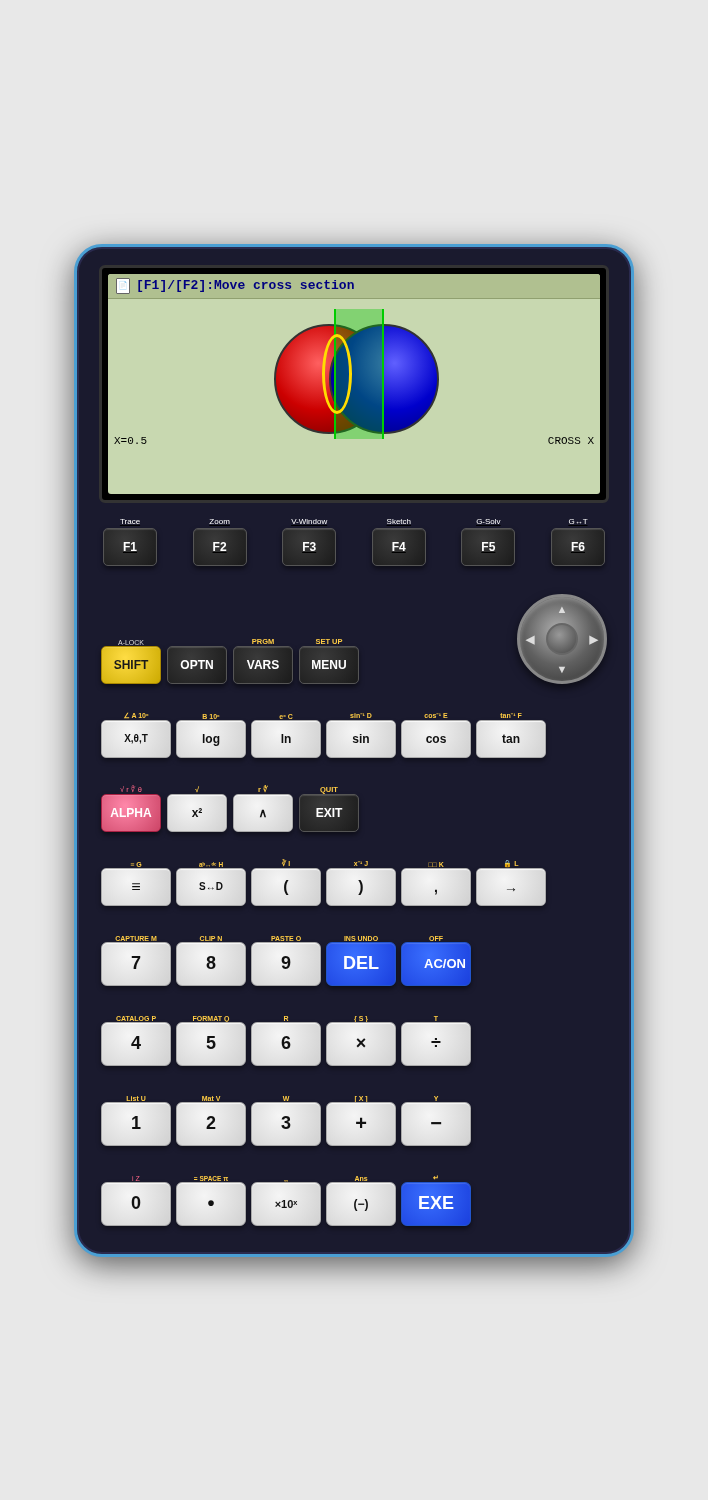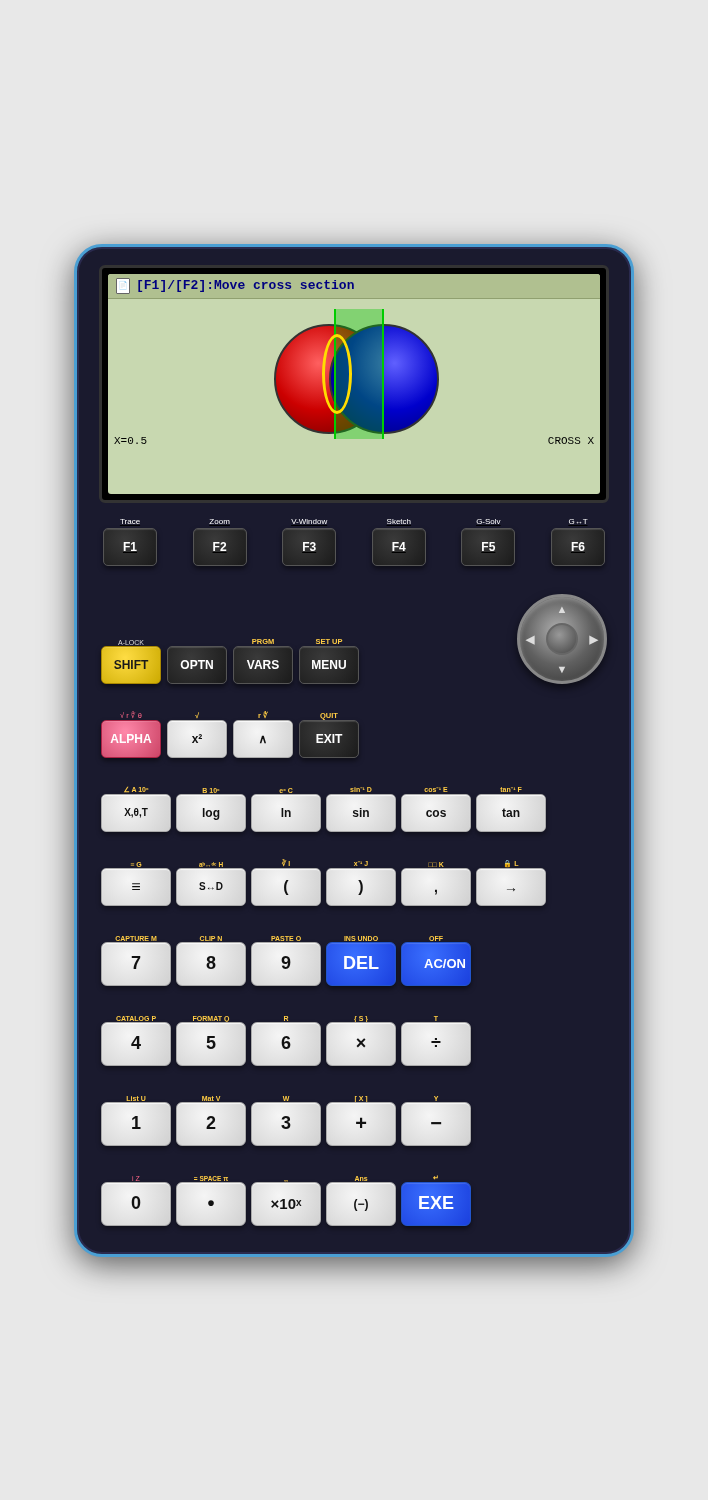--- a/index.html
+++ b/index.html
@@ -396,20 +396,47 @@
 
       <div class="nav-wheel" style="margin-left:auto;">
         <span class="nav-arrow nav-up">▲</span>
         <span class="nav-arrow nav-down">▼</span>
         <span class="nav-arrow nav-left">◀</span>
         <span class="nav-arrow nav-right">▶</span>
         <div class="nav-center"></div>
       </div>
     </div>
 
+    <div class="key-row row-with-above" style="gap:5px;">
+      <div class="kc">
+        <div class="above col-yellow" style="font-size:7px;">∠  A  10ˣ</div>
+        <div class="key key-white key-w70" style="font-size:10px;">X,θ,T</div>
+      </div>
+      <div class="kc">
+        <div class="above col-yellow" style="font-size:7px;">B  10ˣ</div>
+        <div class="key key-white key-w70">log</div>
+      </div>
+      <div class="kc">
+        <div class="above col-yellow" style="font-size:7px;">eˣ  C</div>
+        <div class="key key-white key-w70">ln</div>
+      </div>
+      <div class="kc">
+        <div class="above col-yellow" style="font-size:7px;">sin⁻¹ D</div>
+        <div class="key key-white key-w70">sin</div>
+      </div>
+      <div class="kc">
+        <div class="above col-yellow" style="font-size:7px;">cos⁻¹ E</div>
+        <div class="key key-white key-w70">cos</div>
+      </div>
+      <div class="kc">
+        <div class="above col-yellow" style="font-size:7px;">tan⁻¹ F</div>
+        <div class="key key-white key-w70">tan</div>
+      </div>
+    </div>
+
     <div class="key-row row-with-above" style="gap:6px;">
       <div class="kc">
         <div class="above col-red">√  r  ∜  θ</div>
         <div class="key key-pink key-w60">ALPHA</div>
       </div>
       <div class="kc">
         <div class="above col-yellow">√</div>
         <div class="key key-white key-w60">x²</div>
       </div>
       <div class="kc">
@@ -417,47 +444,20 @@
         <div class="key key-white key-w60">∧</div>
       </div>
       <div class="kc">
         <div class="above col-yellow">QUIT</div>
         <div class="key key-w60">EXIT</div>
       </div>
     </div>
 
     <div class="key-row row-with-above" style="gap:5px;">
       <div class="kc">
-        <div class="above col-yellow" style="font-size:7px;">∠  A  10ˣ</div>
-        <div class="key key-white key-w70" style="font-size:10px;">X,θ,T</div>
-      </div>
-      <div class="kc">
-        <div class="above col-yellow" style="font-size:7px;">B  10ˣ</div>
-        <div class="key key-white key-w70">log</div>
-      </div>
-      <div class="kc">
-        <div class="above col-yellow" style="font-size:7px;">eˣ  C</div>
-        <div class="key key-white key-w70">ln</div>
-      </div>
-      <div class="kc">
-        <div class="above col-yellow" style="font-size:7px;">sin⁻¹ D</div>
-        <div class="key key-white key-w70">sin</div>
-      </div>
-      <div class="kc">
-        <div class="above col-yellow" style="font-size:7px;">cos⁻¹ E</div>
-        <div class="key key-white key-w70">cos</div>
-      </div>
-      <div class="kc">
-        <div class="above col-yellow" style="font-size:7px;">tan⁻¹ F</div>
-        <div class="key key-white key-w70">tan</div>
-      </div>
-    </div>
-
-    <div class="key-row row-with-above" style="gap:5px;">
-      <div class="kc">
         <div class="above col-yellow" style="font-size:7px;">≡ G</div>
         <div class="key key-white key-w70" style="font-size:16px;">≡</div>
       </div>
       <div class="kc">
         <div class="above col-yellow" style="font-size:6.5px;">aᵇ↔ᵈᶜ H</div>
         <div class="key key-white key-w70" style="font-size:10px;">S↔D</div>
       </div>
       <div class="kc">
         <div class="above col-yellow" style="font-size:7px;">∛ I</div>
         <div class="key key-white key-w70" style="font-size:16px;">(</div>
@@ -549,21 +549,21 @@
       <div class="kc">
         <div class="above col-red" style="font-size:7px;">i  Z</div>
         <div class="key key-white num-key">0</div>
       </div>
       <div class="kc">
         <div class="above col-yellow" style="font-size:6.5px;">= SPACE π</div>
         <div class="key key-white num-key" style="font-size:20px;">•</div>
       </div>
       <div class="kc">
         <div class="above col-yellow" style="font-size:7px;">,, </div>
-        <div class="key key-white num-key" style="font-size:15px;">×10ˣ</div>
+        <div class="key key-white num-key" style="font-size:11px;">×10ˣ</div>
       </div>
       <div class="kc">
         <div class="above col-yellow" style="font-size:7px;">Ans</div>
         <div class="key key-white num-key" style="font-size:12px;">(−)</div>
       </div>
       <div class="kc">
         <div class="above col-yellow" style="font-size:7px;">↵</div>
         <div class="key key-blue num-key">EXE</div>
       </div>
     </div>

